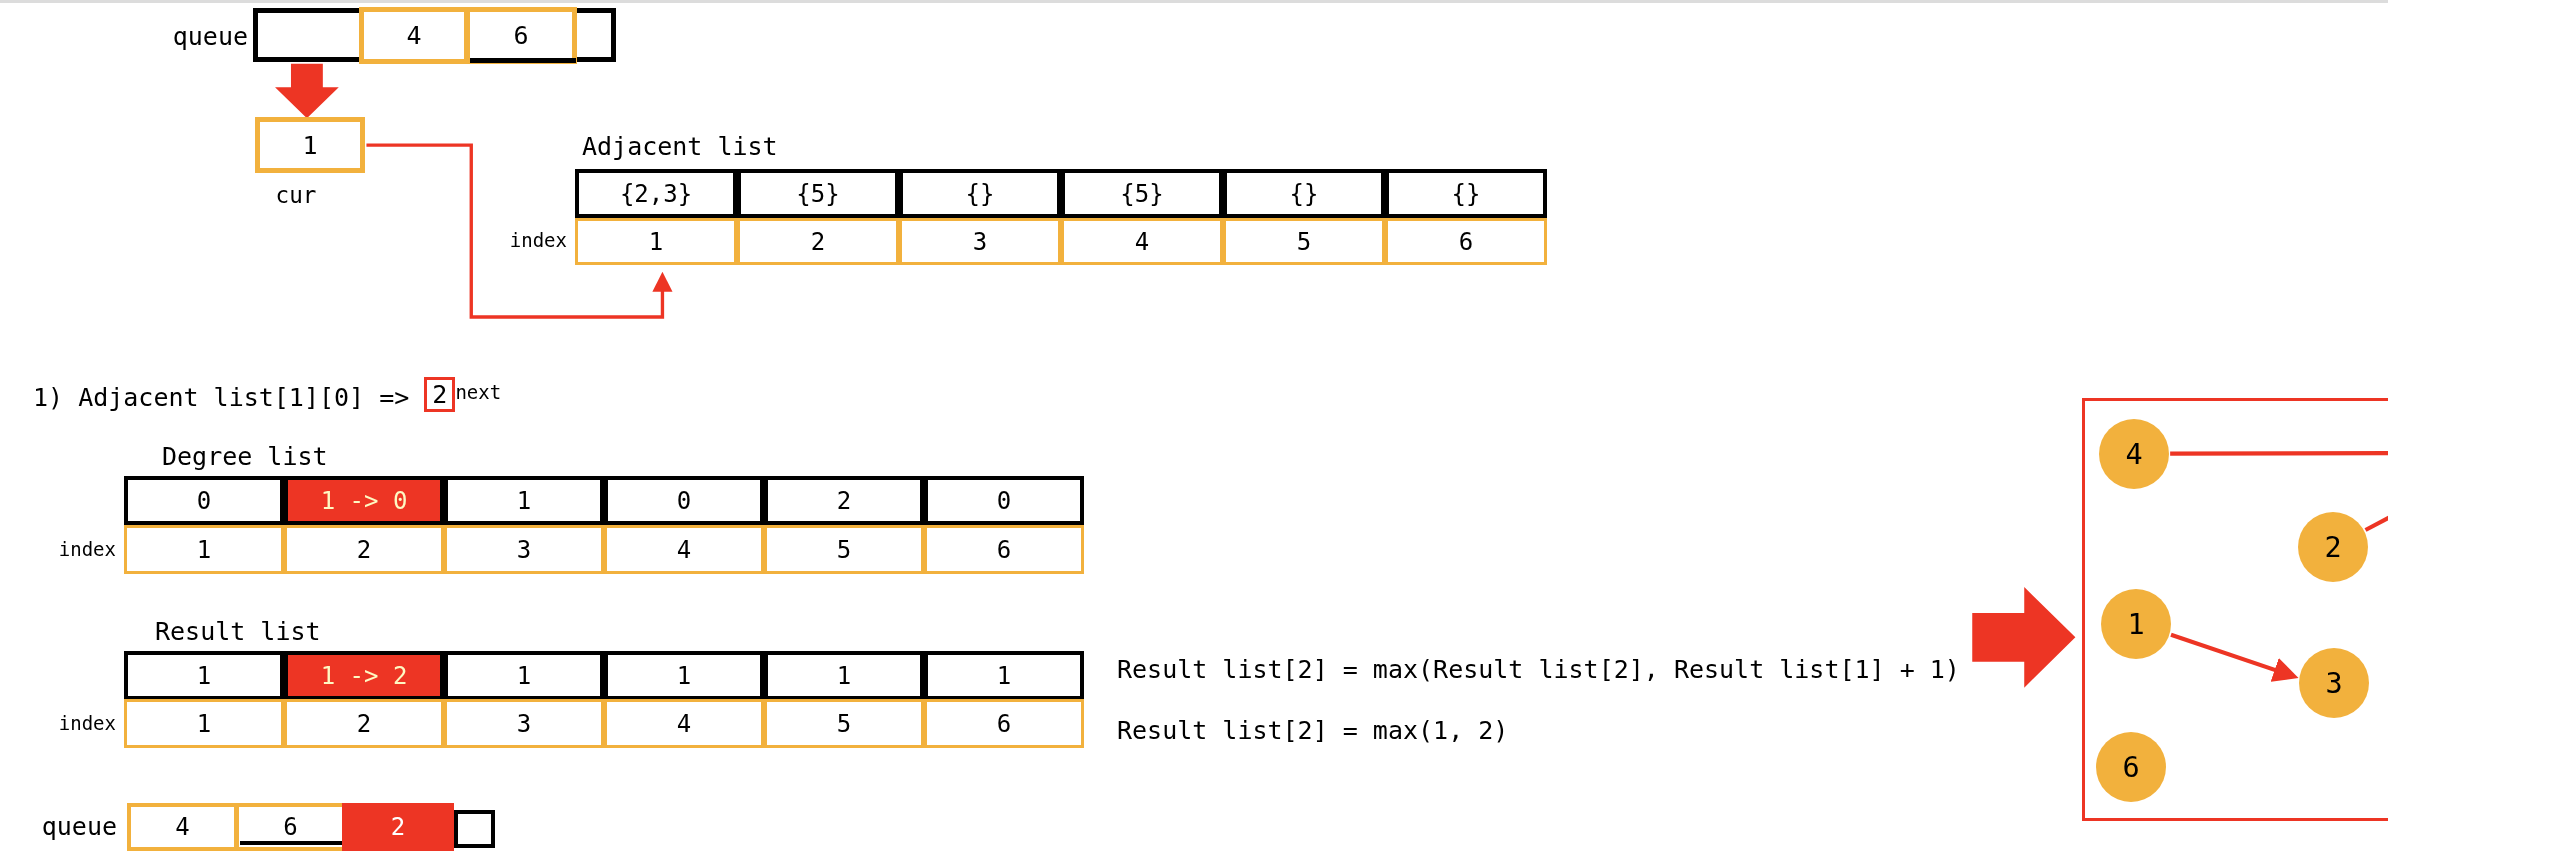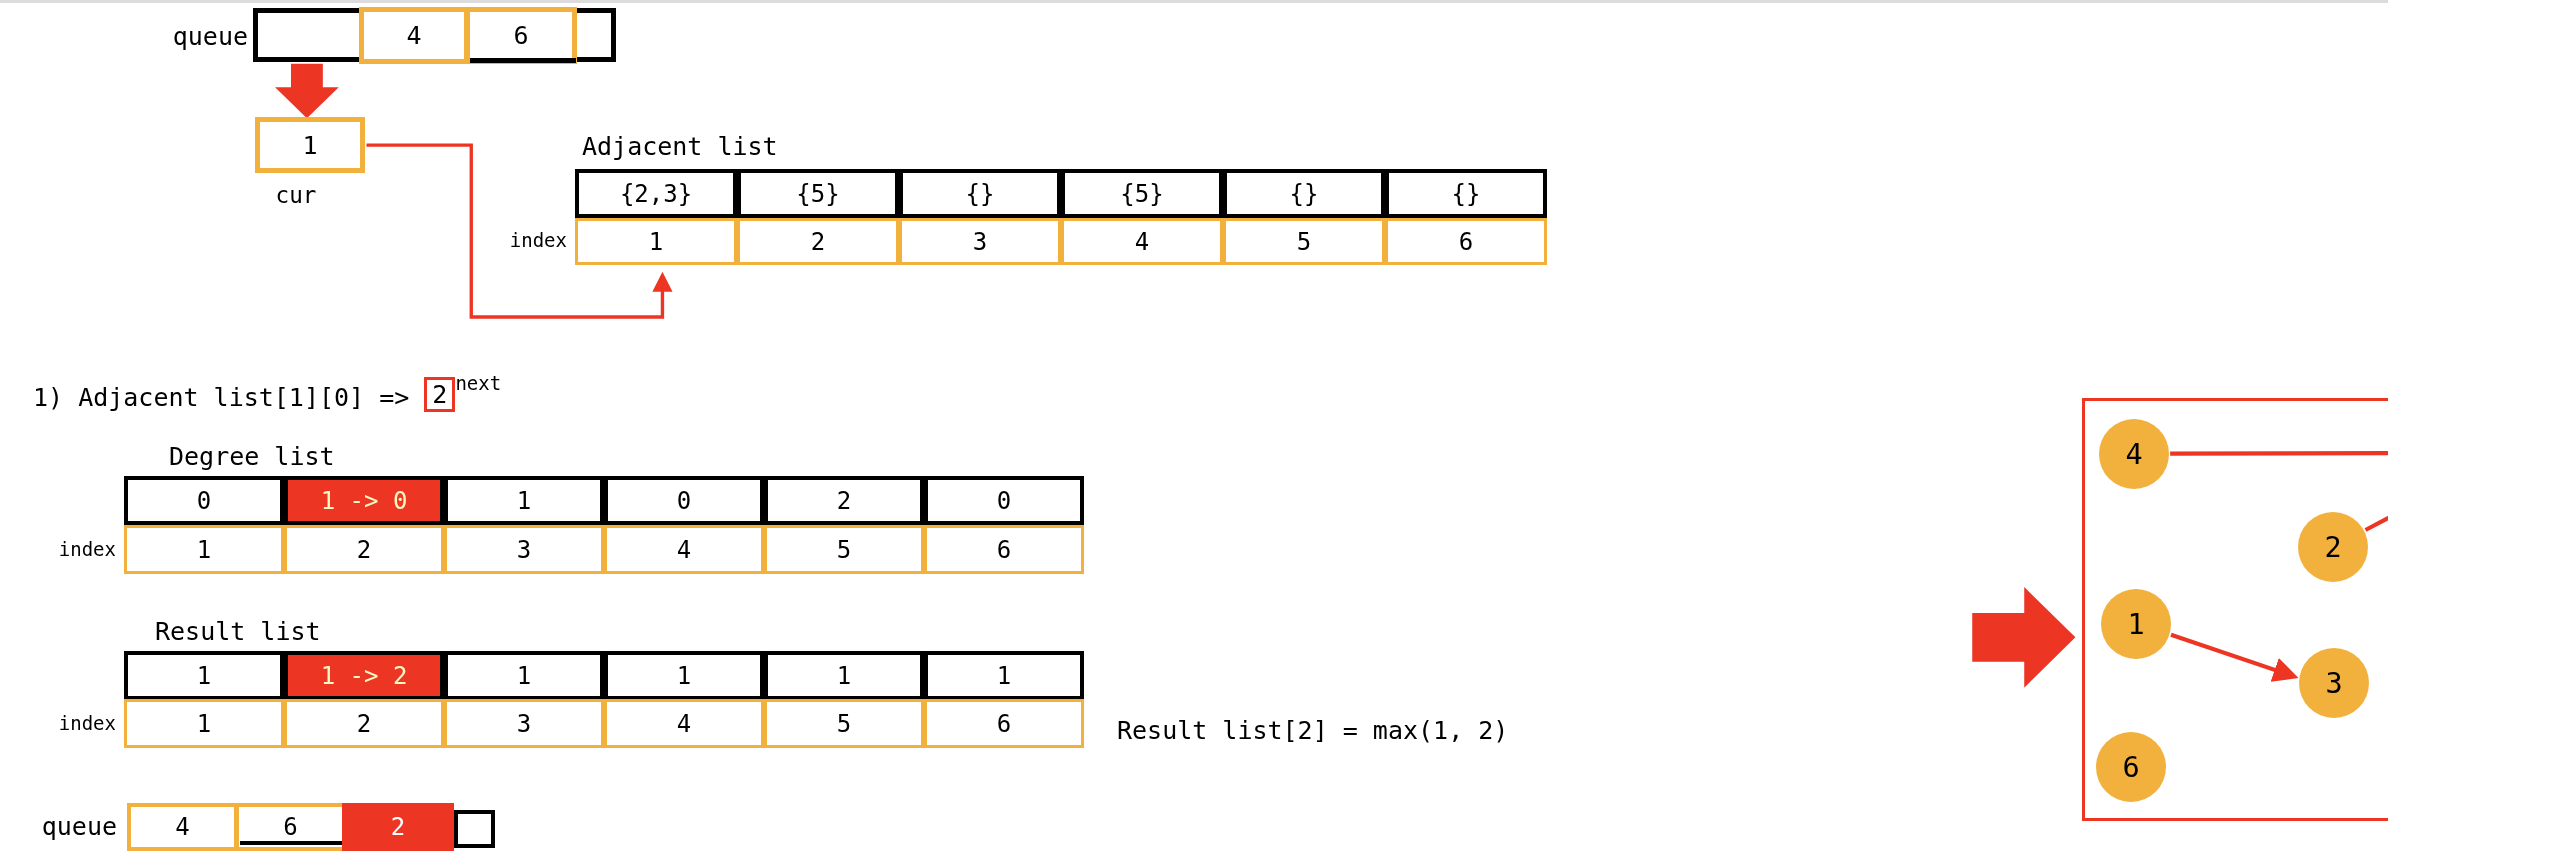--- a/index.html
+++ b/index.html
@@ -28,21 +28,21 @@
   .title{position:absolute;font-size:25px;line-height:1;white-space:pre;}
   .eq{position:absolute;font-size:25px;line-height:1;white-space:pre;}
   .node{position:absolute;width:70px;height:70px;border-radius:50%;background:var(--orange);
      display:flex;align-items:center;justify-content:center;font-size:28.5px;color:#000;z-index:4;}
   #graph-box{position:absolute;left:2082px;top:398px;width:486px;height:423px;
      border:3.4px solid var(--red);box-sizing:border-box;background:transparent;}
   #step-note{position:absolute;left:33px;top:372px;display:flex;align-items:flex-end;height:40px;}
   #step-note .pre{font-size:25px;white-space:pre;}
   #step-note .boxed{box-sizing:border-box;border:3.4px solid var(--red);padding:0.8px 5px;
      font-size:25px;line-height:1.1;}
-  #step-note .suf{font-size:19px;align-self:flex-end;margin-bottom:18px;}
+  #step-note .suf{font-size:19px;align-self:flex-end;margin-bottom:9px;}
   svg{position:absolute;left:0;top:0;pointer-events:none;}
   .topline{position:absolute;left:0;top:0;width:2576px;height:3.4px;background:#dcdcdc;}
   .strip{position:absolute;background:var(--black);}
 </style>
 </head>
 <body>
 
 <div id="canvas">
 
   <div class="topline"></div>
@@ -98,21 +98,21 @@
     <div class="c orangeb">6</div>
   </div>
   <div class="small-label" style="left:419px;top:231px;width:148px;">index</div>
 
   <div id="step-note">
     <span class="pre">1) Adjacent list[1][0] =&gt; </span>
     <span class="boxed">2</span>
     <span class="suf">next</span>
   </div>
 
-  <div class="title" style="left:169px;top:444px;">Degree list</div>
+  <div class="title" style="left:162px;top:444px;">Degree list</div>
   <div class="cellrow" style="left:124px;top:476px;">
     <div class="c deg-black">0</div>
     <div class="c deg-black hl">1 -&gt; 0</div>
     <div class="c deg-black">1</div>
     <div class="c deg-black">0</div>
     <div class="c deg-black">2</div>
     <div class="c deg-black">0</div>
   </div>
   <div class="cellrow" style="left:124px;top:525px;">
     <div class="c deg-orange">1</div>
@@ -136,20 +136,21 @@
   <div class="cellrow" style="left:124px;top:699px;">
     <div class="c deg-orange">1</div>
     <div class="c deg-orange">2</div>
     <div class="c deg-orange">3</div>
     <div class="c deg-orange">4</div>
     <div class="c deg-orange">5</div>
     <div class="c deg-orange">6</div>
   </div>
   <div class="small-label" style="left:0px;top:714px;width:116px;">index</div>
 
+  <div class="eq" style="left:1117px;top:657px;">Result list[2] = max(Result list[2], Result list[1] + 1)</div>
   <div class="eq" style="left:1117px;top:718px;">Result list[2] = max(1, 2)</div>
 
   <div class="label" style="left:0px;top:814px;width:117px;text-align:right;font-size:25px;">queue</div>
   <div class="qcell" style="left:454px;top:810px;width:41px;height:38px;border:4.2px solid var(--black);z-index:1;"></div>
   <div class="qcell" style="left:127px;top:803px;width:111px;height:48px;border:4.2px solid var(--orange);z-index:2;">
     <span>4</span>
   </div>
   <div class="qcell" style="left:235px;top:803px;width:111px;height:48px;border:4.2px solid var(--orange);z-index:2;">
     <span>6</span>
   </div>

